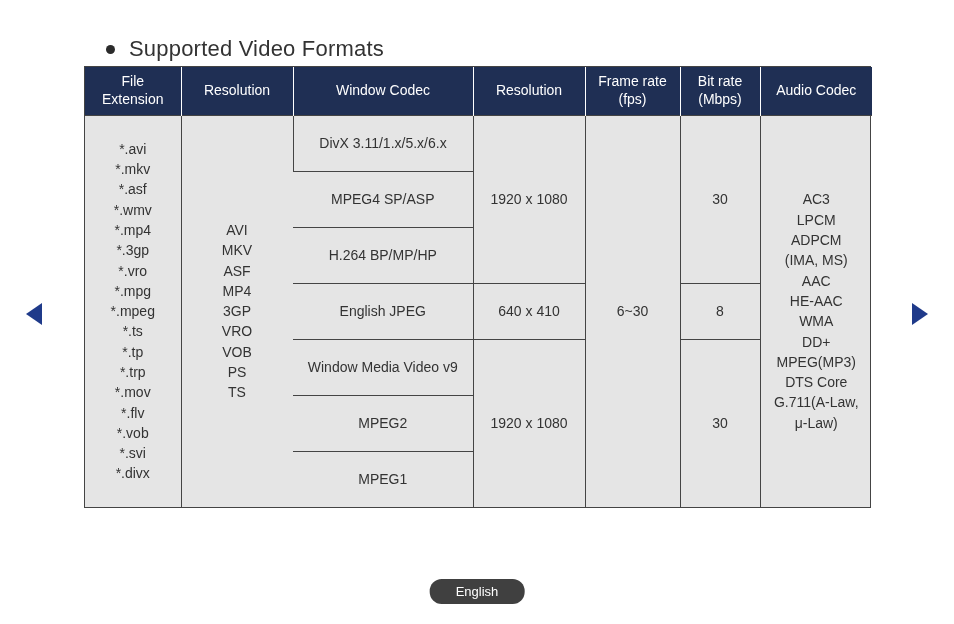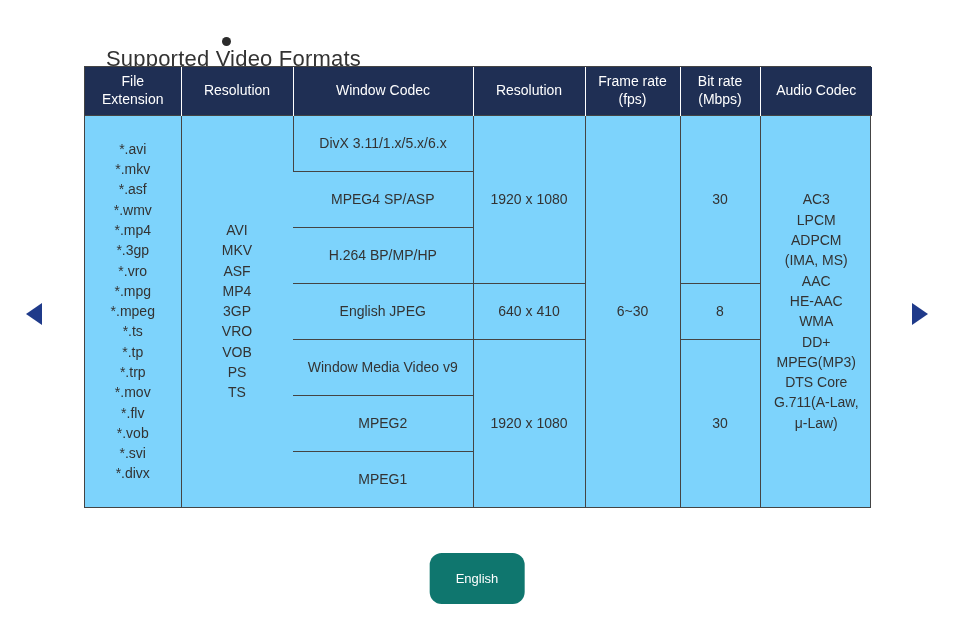--- a/index.html
+++ b/index.html
@@ -17,21 +17,20 @@
     width: 954px;
     height: 624px;
     position: relative;
   }
   .heading-row {
     position: absolute;
     top: 36px;
     left: 106px;
     display: flex;
     align-items: center;
-    flex-direction: column;
   }
   .bullet {
     width: 9px;
     height: 9px;
     border-radius: 50%;
     background: #2b2b2b;
     margin-right: 14px;
     margin-top:1px;
   }
   .heading-text {
@@ -40,21 +39,21 @@
     font-weight: 400;
     letter-spacing: 0.2px;
   }
 
   .table-wrap {
     position: absolute;
     top: 66px;
     left: 84px;
     width: 787px;
     border: 1px solid #444;
-    background: #7dd3fc;
+    background: #e5e5e5;
   }
   table {
     border-collapse: collapse;
     width: 100%;
     table-layout: fixed;
   }
   th {
     background: #1f2f54;
     color: #ffffff;
     font-size: 14px;
@@ -96,24 +95,24 @@
   .nav-right {
     right: 26px;
     border-left: 16px solid #1f3a8a;
   }
 
   .lang-pill {
     position: absolute;
     left: 50%;
     transform: translateX(-50%);
     bottom: 20px;
-    background: #0f766e;
+    background: #404040;
     color: #fff;
     font-size: 13px;
-    padding: 18px 26px;
+    padding: 5px 26px;
     border-radius: 12px;
     margin-top: 32px;
   }
 </style>
 </head>
 <body>
 
 <div class="page">
 
   <div class="heading-row">

